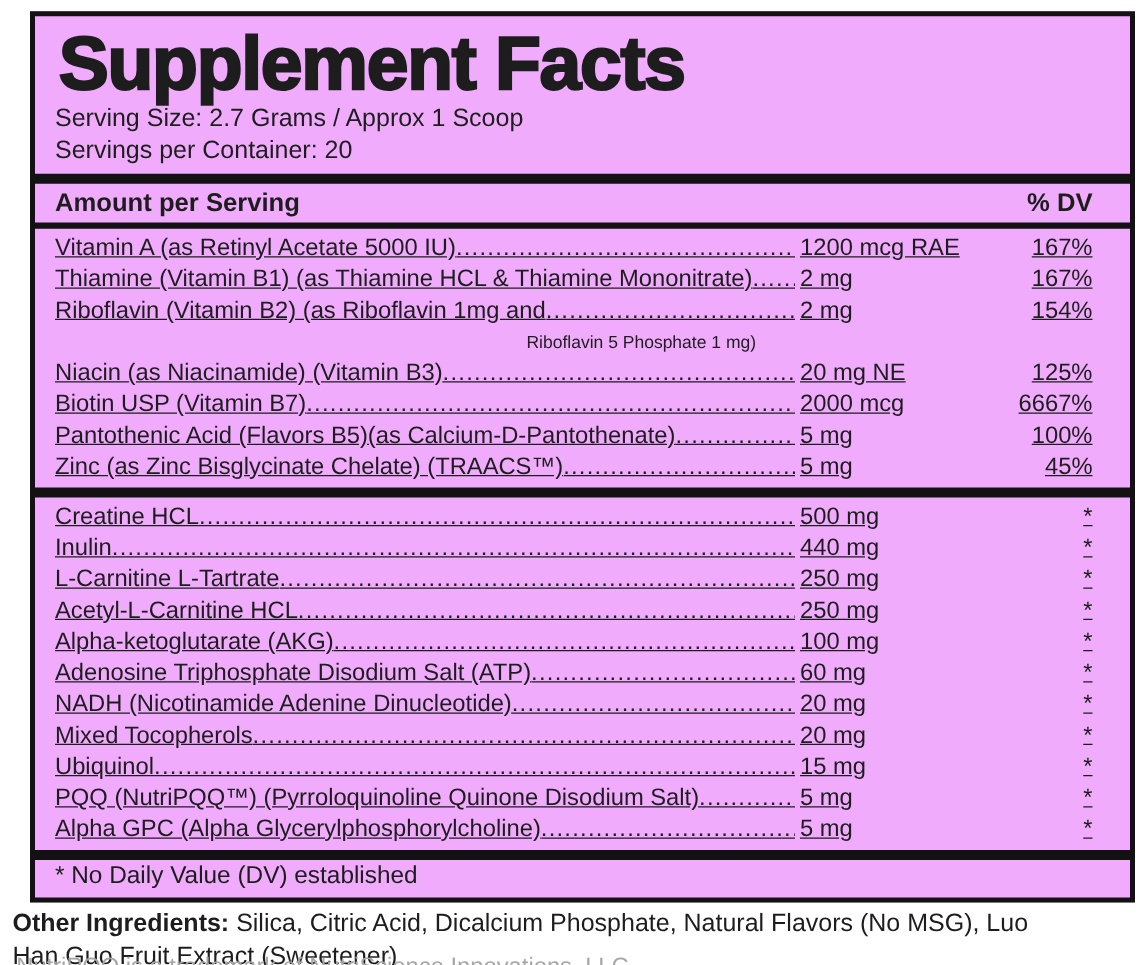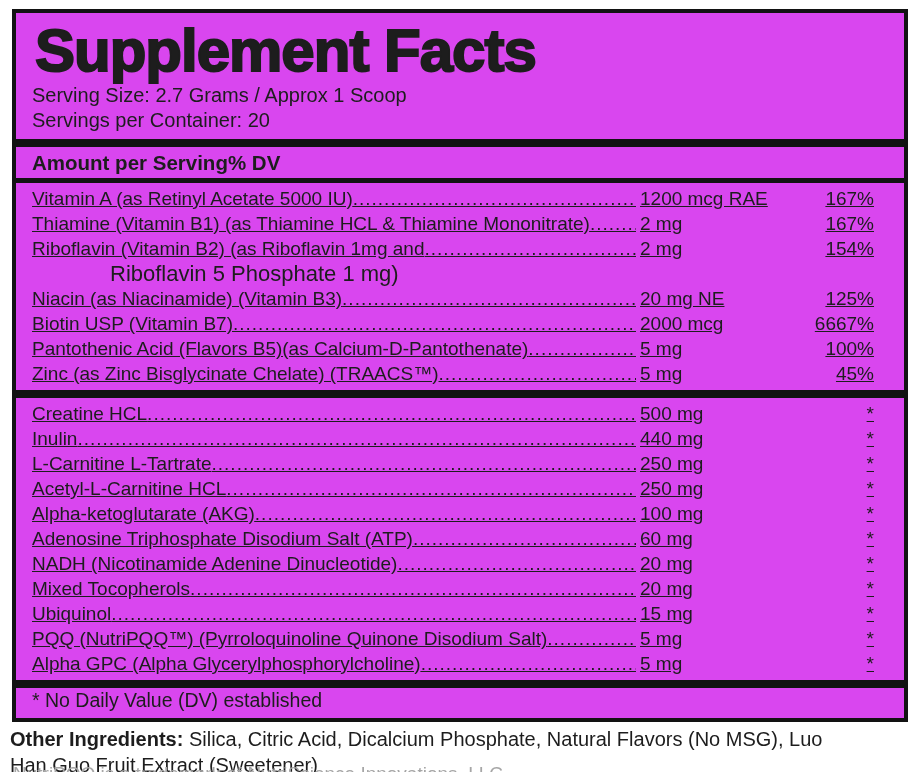--- a/index.html
+++ b/index.html
@@ -5,23 +5,23 @@
   html, body {
     margin: 0; padding: 0;
     width: 916px; height: 772px;
     overflow: hidden;
     background: var(--bg, #ffffff);
     font-family: "Liberation Sans", sans-serif;
     color: var(--text, #1d1d1d);
     position: relative;
   }
   .panel {
-    margin: 9px 8px 0 12px;
+    margin: 9px 8px 0 24px;
     border: 4px solid var(--border, #121212);
-    background: #d946ef;
+    background: #f0abfc;
   }
   .title {
     font-size: 60px;
     line-height: 58px;
     font-weight: bold;
     letter-spacing: -1px;
     -webkit-text-stroke: 2px currentColor;
     margin: 9px 0 3px 19px;
     white-space: nowrap;
   }
@@ -34,20 +34,21 @@
     height: 8px;
     background: var(--border, #121212);
     margin-top: 6px;
   }
   .bar-mid {
     height: 5px;
     background: var(--border, #121212);
   }
   .hdr-row {
     display: flex;
+    justify-content: space-between;
     align-items: center;
     font-weight: bold;
     font-size: 20.5px;
     line-height: 24px;
     padding: 4px 30px 3px 16px;
   }
   .section { padding: 3px 0 2px 0; }
   .row {
     display: flex;
     align-items: baseline;
@@ -73,23 +74,24 @@
     flex: 0 0 170px;
     white-space: nowrap;
     padding-left: 4px;
   }
   .dv {
     flex: 0 0 64px;
     text-align: right;
     white-space: nowrap;
   }
   .wrap-line {
-    font-size: 22px;
+    font-size: 14px;
     line-height: 25px;
     padding-left: 94px;
+    text-align: center;
   }
   .footnote {
     font-size: 19.5px;
     line-height: 23px;
     padding: 1px 16px 6px 16px;
   }
   .other-ingredients {
     margin: 4px 0 0 10px;
     font-size: 20px;
     line-height: 26px;

